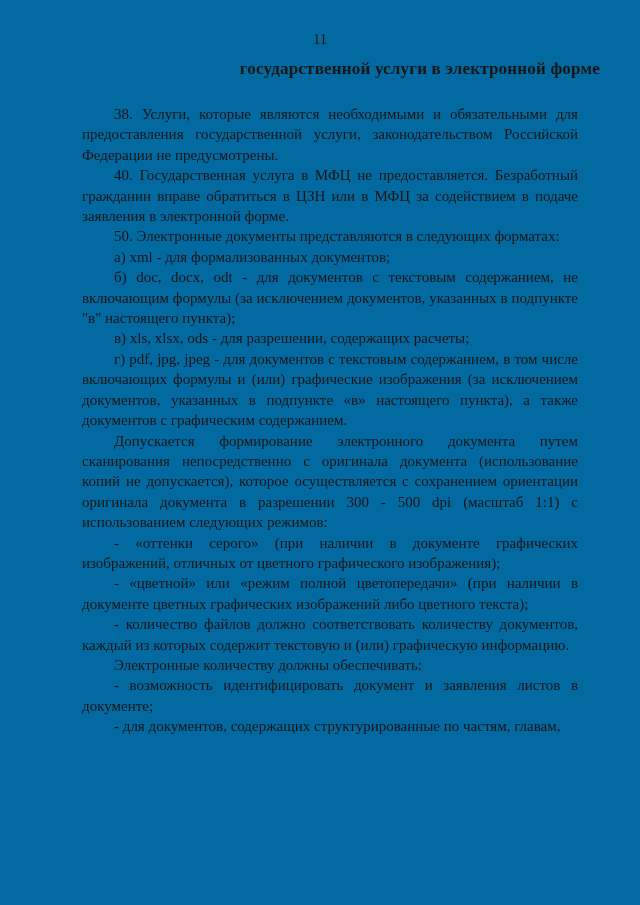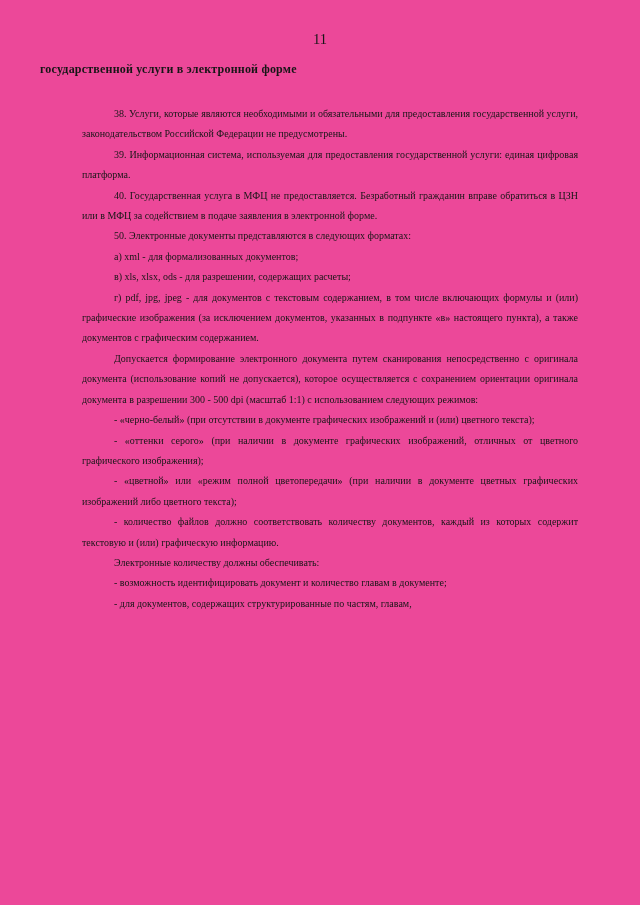--- a/index.html
+++ b/index.html
@@ -4,68 +4,67 @@
 <style>
   html, body {
     margin: 0;
     padding: 0;
     background: #ffffff;
   }
   .page {
     position: relative;
     width: 640px;
     height: 905px;
-    background: #ec4899;
+    background: #0369a1;
     font-family: "Liberation Serif", "DejaVu Serif", serif;
     color: #161616;
     overflow: hidden;
     box-sizing: border-box;
   }
   .page-number {
     padding-top: 31px;
     text-align: center;
     font-size: 14.5px;
     line-height: 16px;
   }
   .heading {
     margin: 13px 40px 0 40px;
-    text-align: left;
+    text-align: right;
     font-weight: bold;
-    font-size: 12px;
+    font-size: 17px;
     line-height: 18px;
     letter-spacing: 0.2px;
   }
   .body {
     margin: 26px 62px 0 82px;
-    font-size: 10px;
+    font-size: 15px;
     line-height: 20.4px;
     text-align: justify;
   }
   .para {
     margin: 0;
     padding: 0;
     text-indent: 32px;
   }
 </style>
 </head>
 <body>
 
 <div class="page">
   <div class="page-number">11</div>
   <div class="heading">государственной услуги в электронной форме</div>
   <div class="body">
       <p class="para">38. Услуги, которые являются необходимыми и обязательными для предоставления государственной услуги, законодательством Российской Федерации не предусмотрены.</p>
-      <p class="para">39. Информационная система, используемая для предоставления государственной услуги: единая цифровая платформа.</p>
       <p class="para">40. Государственная услуга в МФЦ не предоставляется. Безработный гражданин вправе обратиться в ЦЗН или в МФЦ за содействием в подаче заявления в электронной форме.</p>
       <p class="para">50. Электронные документы представляются в следующих форматах:</p>
       <p class="para">а) xml - для формализованных документов;</p>
+      <p class="para">б) doc, docx, odt - для документов с текстовым содержанием, не включающим формулы (за исключением документов, указанных в подпункте "в" настоящего пункта);</p>
       <p class="para">в) xls, xlsx, ods - для разрешении, содержащих расчеты;</p>
       <p class="para">г) pdf, jpg, jpeg - для документов с текстовым содержанием, в том числе включающих формулы и (или) графические изображения (за исключением документов, указанных в подпункте «в» настоящего пункта), а также документов с графическим содержанием.</p>
       <p class="para">Допускается формирование электронного документа путем сканирования непосредственно с оригинала документа (использование копий не допускается), которое осуществляется с сохранением ориентации оригинала документа в разрешении 300 - 500 dpi (масштаб 1:1) с использованием следующих режимов:</p>
-      <p class="para">- «черно-белый» (при отсутствии в документе графических изображений и (или) цветного текста);</p>
       <p class="para">- «оттенки серого» (при наличии в документе графических изображений, отличных от цветного графического изображения);</p>
       <p class="para">- «цветной» или «режим полной цветопередачи» (при наличии в документе цветных графических изображений либо цветного текста);</p>
       <p class="para">- количество файлов должно соответствовать количеству документов, каждый из которых содержит текстовую и (или) графическую информацию.</p>
       <p class="para">Электронные количеству должны обеспечивать:</p>
-      <p class="para">- возможность идентифицировать документ и количество главам в документе;</p>
+      <p class="para">- возможность идентифицировать документ и заявления листов в документе;</p>
       <p class="para">- для документов, содержащих структурированные по частям, главам,</p>
     </div>
 </div>
 
 </body></html>

